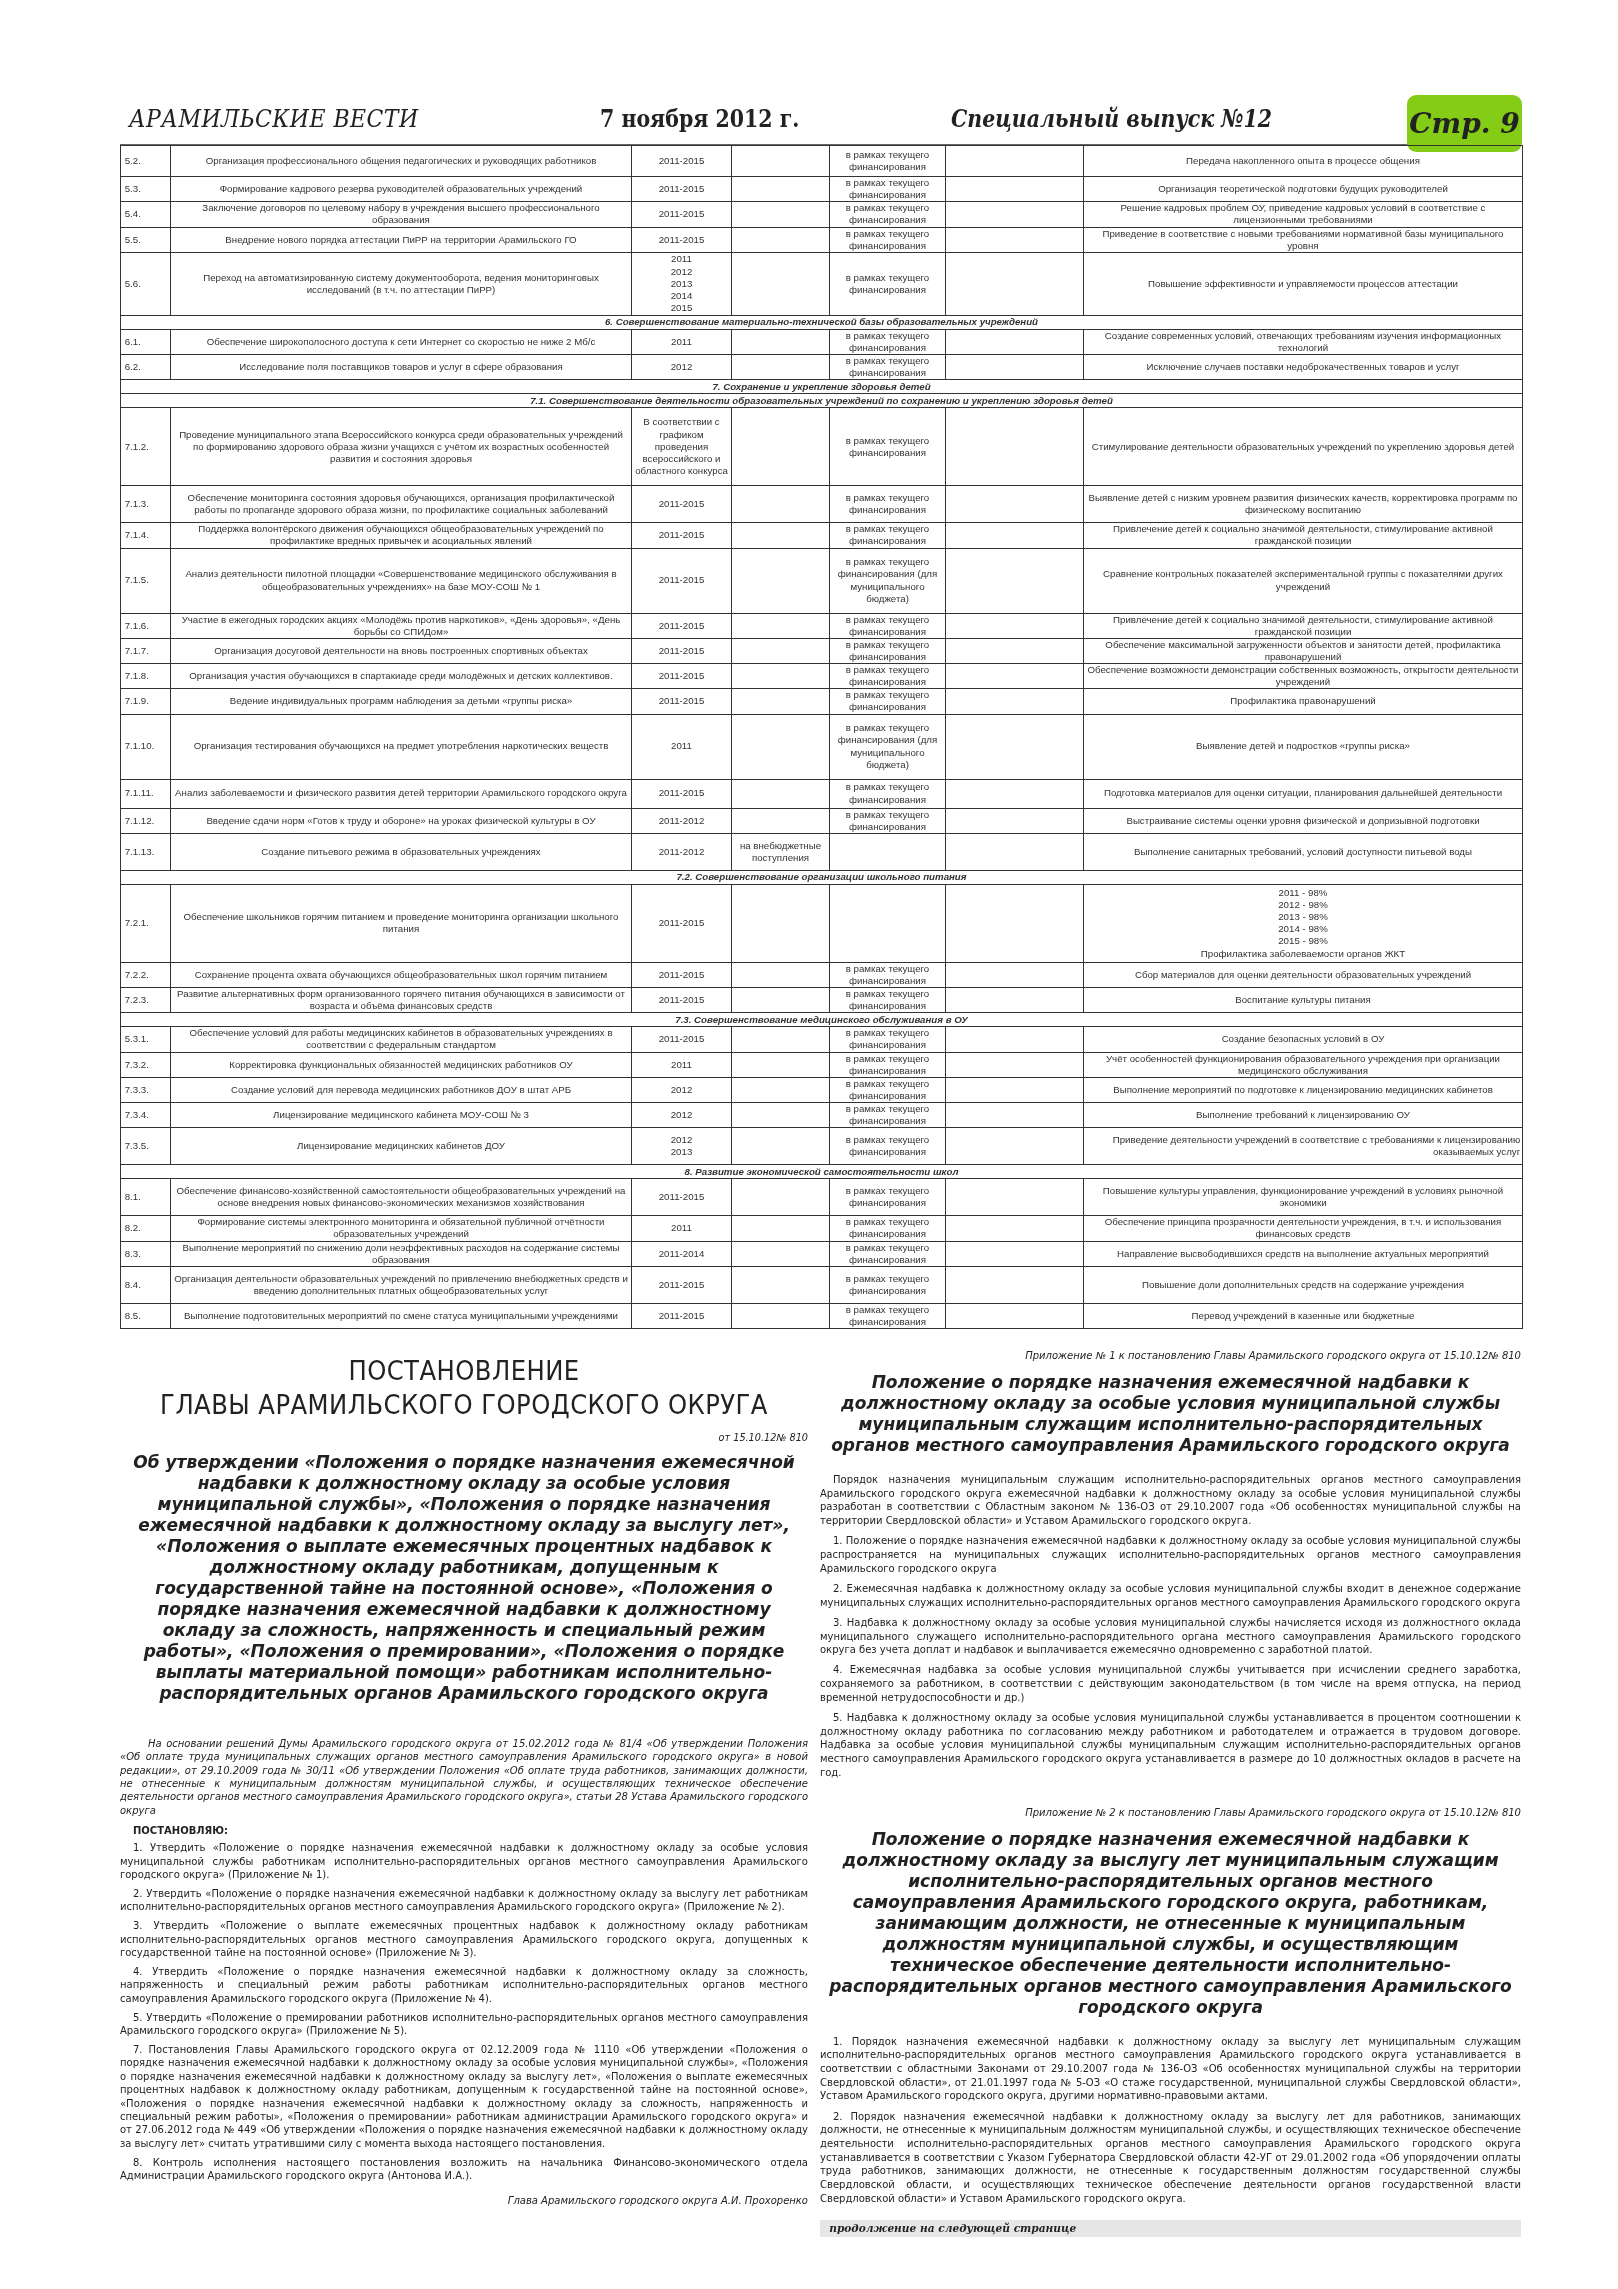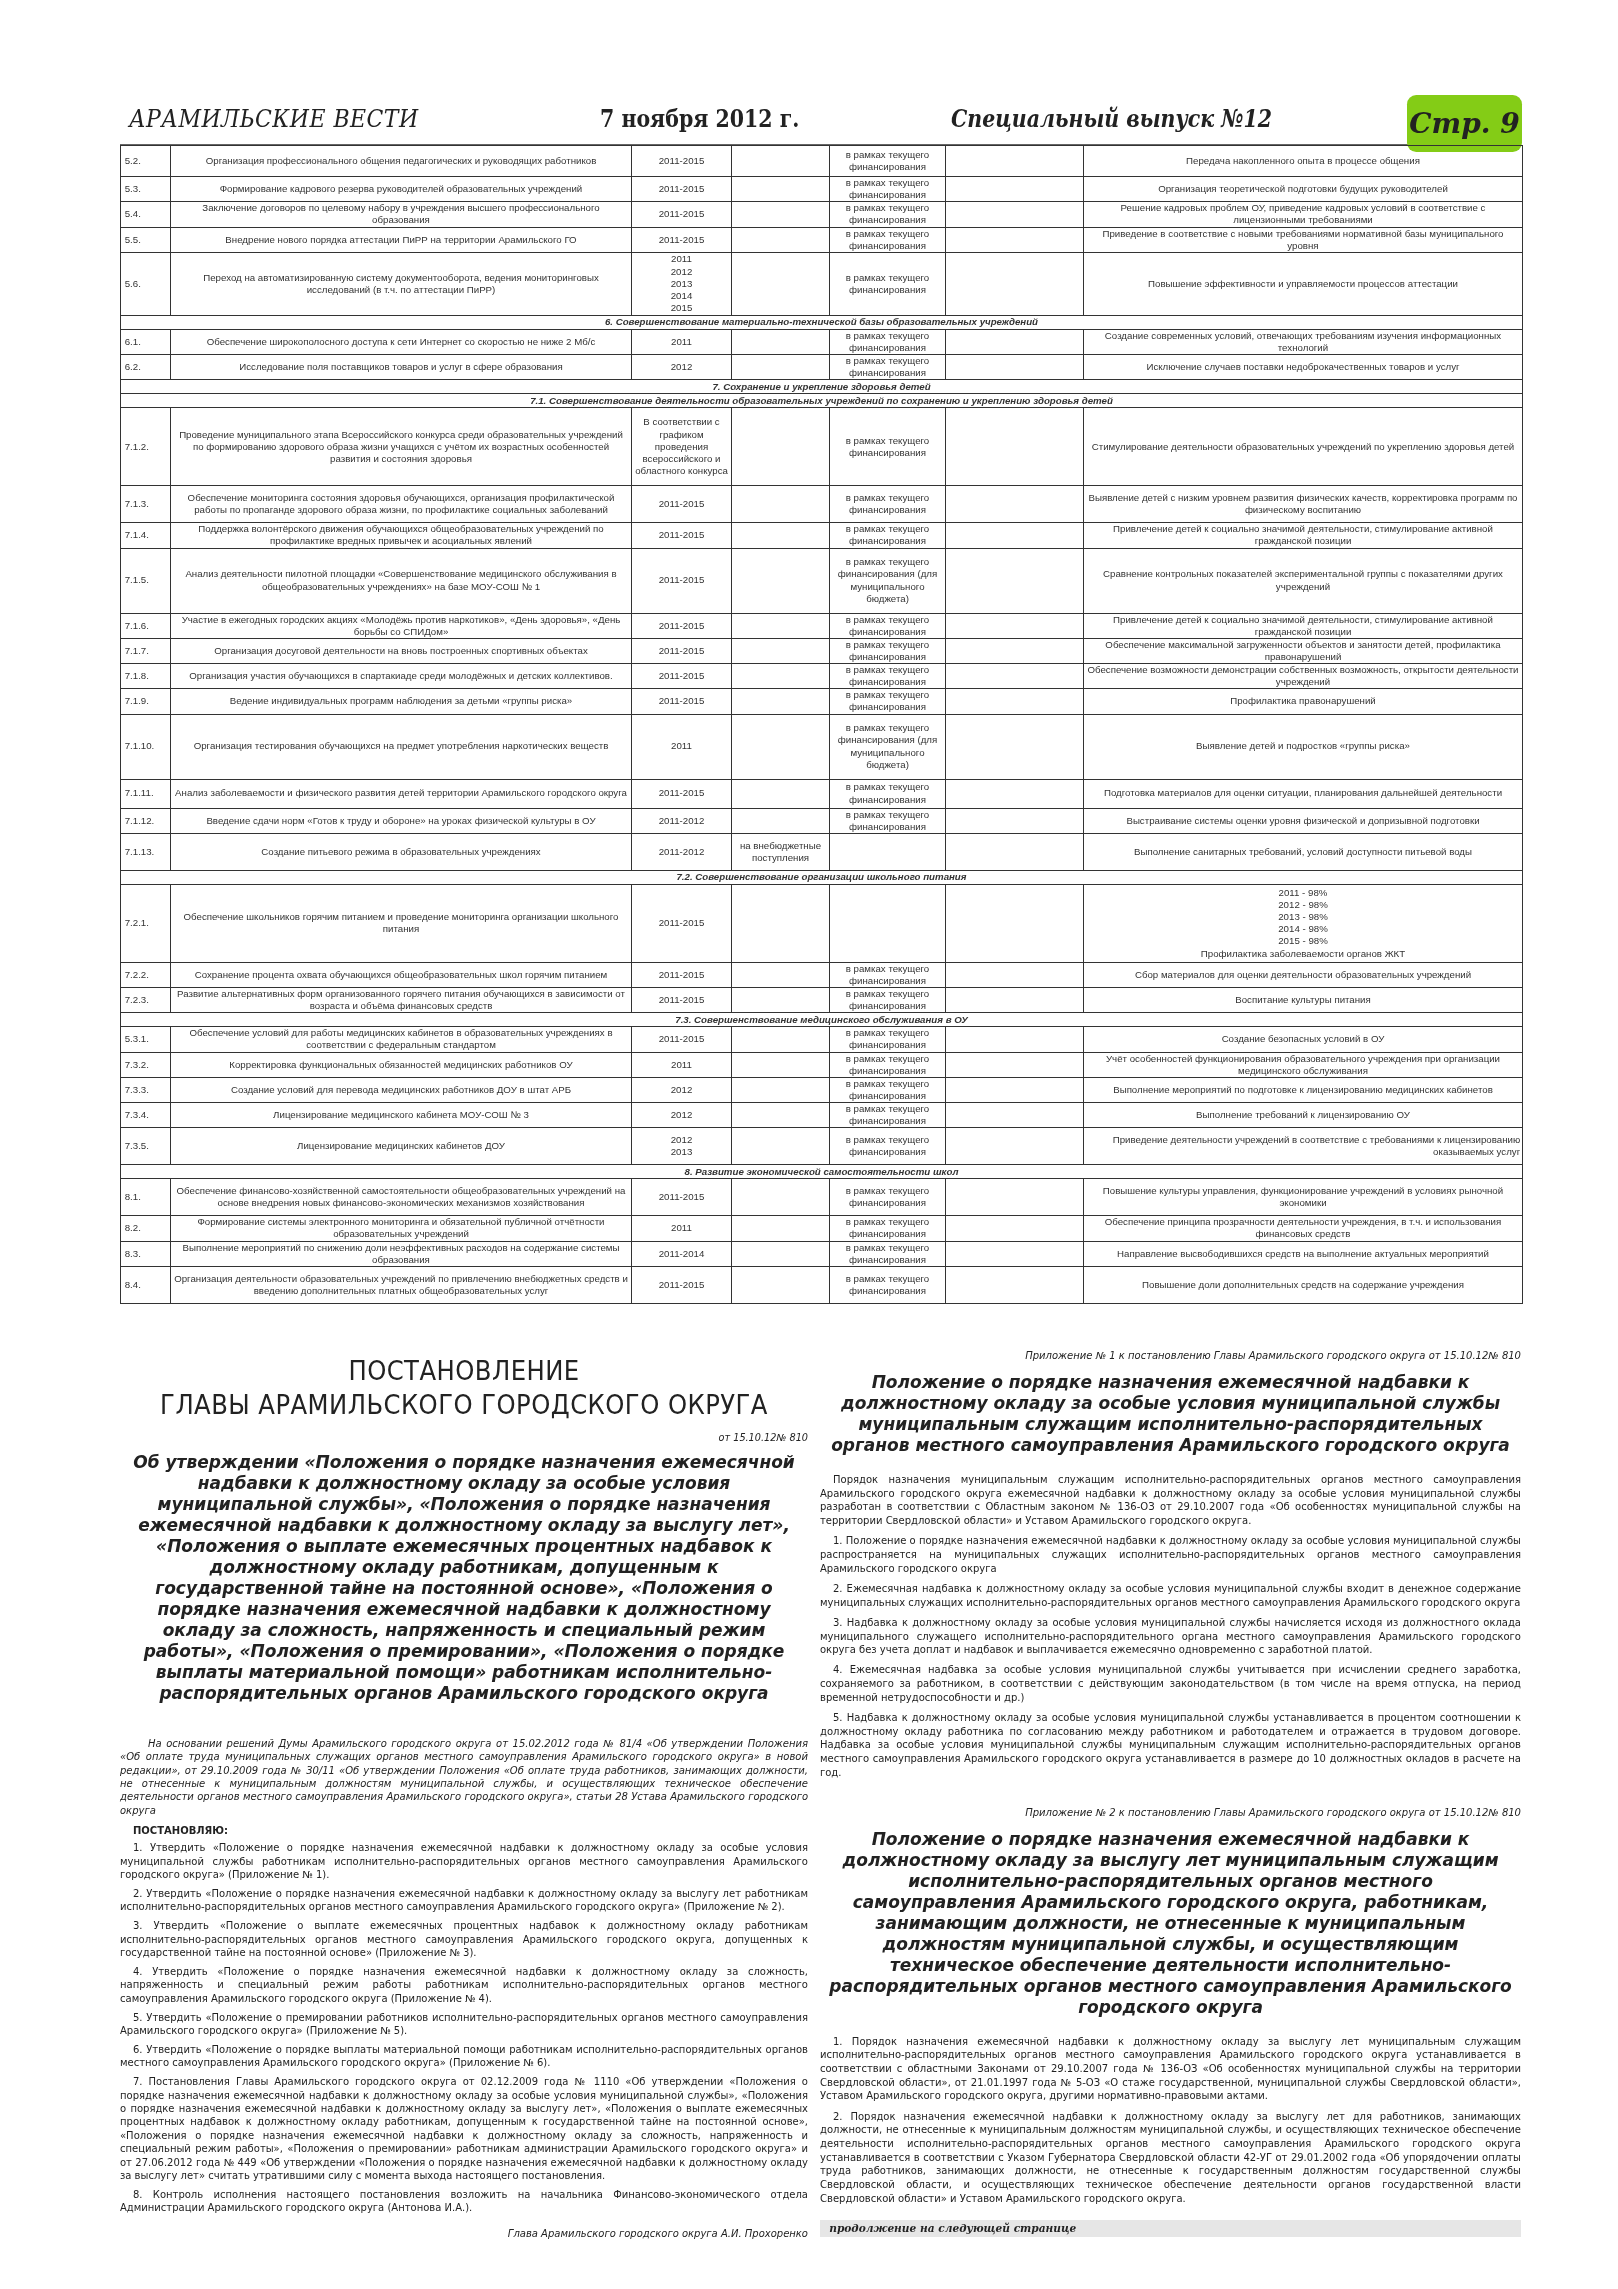--- a/index.html
+++ b/index.html
@@ -353,39 +353,47 @@
         <td class="res" style="white-space: pre-line;">Направление высвободившихся средств на выполнение актуальных мероприятий</td>
       </tr>
       <tr style="height: 37px;">
         <td class="num">8.4.</td>
         <td class="act">Организация деятельности образовательных учреждений по привлечению внебюджетных средств и введению дополнительных платных общеобразовательных услуг</td>
         <td class="yr" style="white-space: pre-line;">2011-2015</td>
         <td class="c4"></td>
         <td class="c5">в рамках текущего финансирования</td>
         <td class="c6"></td>
         <td class="res" style="white-space: pre-line;">Повышение доли дополнительных средств на содержание учреждения</td>
+      </tr>
+      <tr style="height: 25px;">
+        <td class="num">8.5.</td>
+        <td class="act">Выполнение подготовительных мероприятий по смене статуса муниципальными учреждениями</td>
+        <td class="yr" style="white-space: pre-line;">2011-2015</td>
+        <td class="c4"></td>
+        <td class="c5">в рамках текущего финансирования</td>
+        <td class="c6"></td>
+        <td class="res" style="white-space: pre-line;">Перевод учреждений в казенные или бюджетные</td>
       </tr>
     </tbody>
 </table>
 
 <div class="col-left">
   <div class="dec-title">
     <div>ПОСТАНОВЛЕНИЕ</div>
     <div>ГЛАВЫ АРАМИЛЬСКОГО ГОРОДСКОГО ОКРУГА</div>
   </div>
   <div class="dec-date">от 15.10.12№ 810</div>
   <div class="dec-subject">Об утверждении «Положения о порядке назначения ежемесячной надбавки к должностному окладу за особые условия муниципальной службы», «Положения о порядке назначения ежемесячной надбавки к должностному окладу за выслугу лет», «Положения о выплате ежемесячных процентных надбавок к должностному окладу работникам, допущенным к государственной тайне на постоянной основе», «Положения о порядке назначения ежемесячной надбавки к должностному окладу за сложность, напряженность и специальный режим работы», «Положения о премировании», «Положения о порядке выплаты материальной помощи» работникам исполнительно-распорядительных органов Арамильского городского округа</div>
   <div class="p-basis">На основании решений Думы Арамильского городского округа от 15.02.2012 года № 81/4 «Об утверждении Положения «Об оплате труда муниципальных служащих органов местного самоуправления Арамильского городского округа» в новой редакции», от 29.10.2009 года № 30/11 «Об утверждении Положения «Об оплате труда работников, занимающих должности, не отнесенные к муниципальным должностям муниципальной службы, и осуществляющих техническое обеспечение деятельности органов местного самоуправления Арамильского городского округа», статьи 28 Устава Арамильского городского округа</div>
   <div class="p-heading">ПОСТАНОВЛЯЮ:</div>
   <div class="p">1. Утвердить «Положение о порядке назначения ежемесячной надбавки к должностному окладу за особые условия муниципальной службы работникам исполнительно-распорядительных органов местного самоуправления Арамильского городского округа» (Приложение № 1).</div>
   <div class="p">2. Утвердить «Положение о порядке назначения ежемесячной надбавки к должностному окладу за выслугу лет работникам исполнительно-распорядительных органов местного самоуправления Арамильского городского округа» (Приложение № 2).</div>
   <div class="p">3. Утвердить «Положение о выплате ежемесячных процентных надбавок к должностному окладу работникам исполнительно-распорядительных органов местного самоуправления Арамильского городского округа, допущенных к государственной тайне на постоянной основе» (Приложение № 3).</div>
   <div class="p">4. Утвердить «Положение о порядке назначения ежемесячной надбавки к должностному окладу за сложность, напряженность и специальный режим работы работникам исполнительно-распорядительных органов местного самоуправления Арамильского городского округа (Приложение № 4).</div>
   <div class="p">5. Утвердить «Положение о премировании работников исполнительно-распорядительных органов местного самоуправления Арамильского городского округа» (Приложение № 5).</div>
-  <div class="p">6. Утвердить «Положение о порядке выплаты материальной помощи работникам исполнительно-распорядительных органов местного самоуправления Арамильского городского округа» (Приложение № 6).</div>
   <div class="p">7. Постановления Главы Арамильского городского округа от 02.12.2009 года № 1110 «Об утверждении «Положения о порядке назначения ежемесячной надбавки к должностному окладу за особые условия муниципальной службы», «Положения о порядке назначения ежемесячной надбавки к должностному окладу за выслугу лет», «Положения о выплате ежемесячных процентных надбавок к должностному окладу работникам, допущенным к государственной тайне на постоянной основе», «Положения о порядке назначения ежемесячной надбавки к должностному окладу за сложность, напряженность и специальный режим работы», «Положения о премировании» работникам администрации Арамильского городского округа» и от 27.06.2012 года № 449 «Об утверждении «Положения о порядке назначения ежемесячной надбавки к должностному окладу за выслугу лет» считать утратившими силу с момента выхода настоящего постановления.</div>
   <div class="p">8. Контроль исполнения настоящего постановления возложить на начальника Финансово-экономического отдела Администрации Арамильского городского округа (Антонова И.А.).</div>
   <div class="sig">Глава Арамильского городского округа А.И. Прохоренко</div>
 </div>
 
 <div class="col-right">
   <div class="annex">Приложение № 1 к постановлению Главы Арамильского городского округа от 15.10.12№ 810</div>
   <div class="annex-title">Положение о порядке назначения ежемесячной надбавки к должностному окладу за особые условия муниципальной службы муниципальным служащим исполнительно-распорядительных органов местного самоуправления Арамильского городского округа</div>
   <div class="rp" style="margin-top:16.6px">Порядок назначения муниципальным служащим исполнительно-распорядительных органов местного самоуправления Арамильского городского округа ежемесячной надбавки к должностному окладу за особые условия муниципальной службы разработан в соответствии с Областным законом № 136-ОЗ от 29.10.2007 года «Об особенностях муниципальной службы на территории Свердловской области» и Уставом Арамильского городского округа.</div>
   <div class="rp">1. Положение о порядке назначения ежемесячной надбавки к должностному окладу за особые условия муниципальной службы распространяется на муниципальных служащих исполнительно-распорядительных органов местного самоуправления Арамильского городского округа</div>

